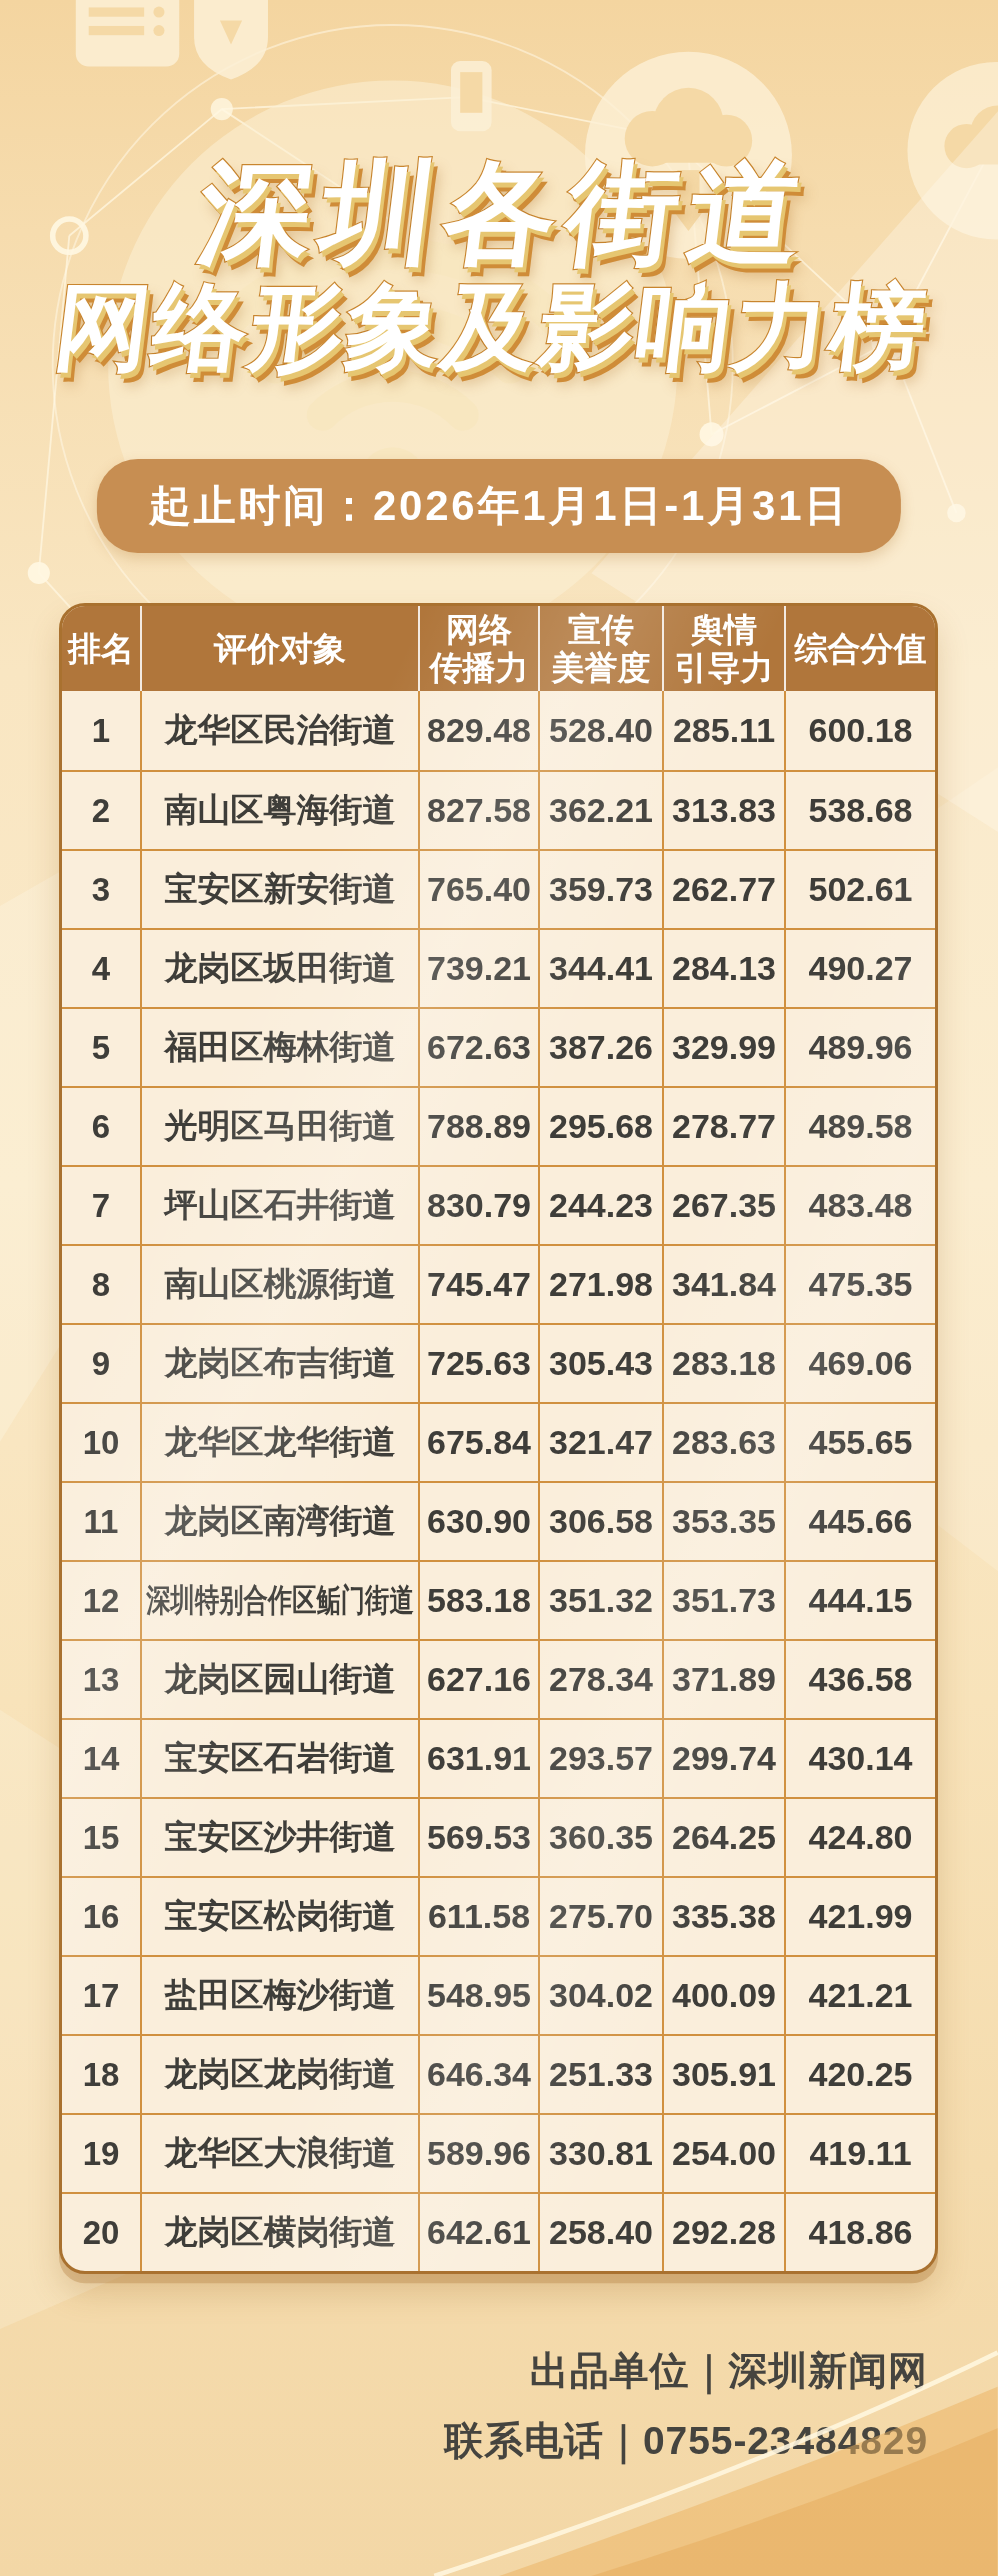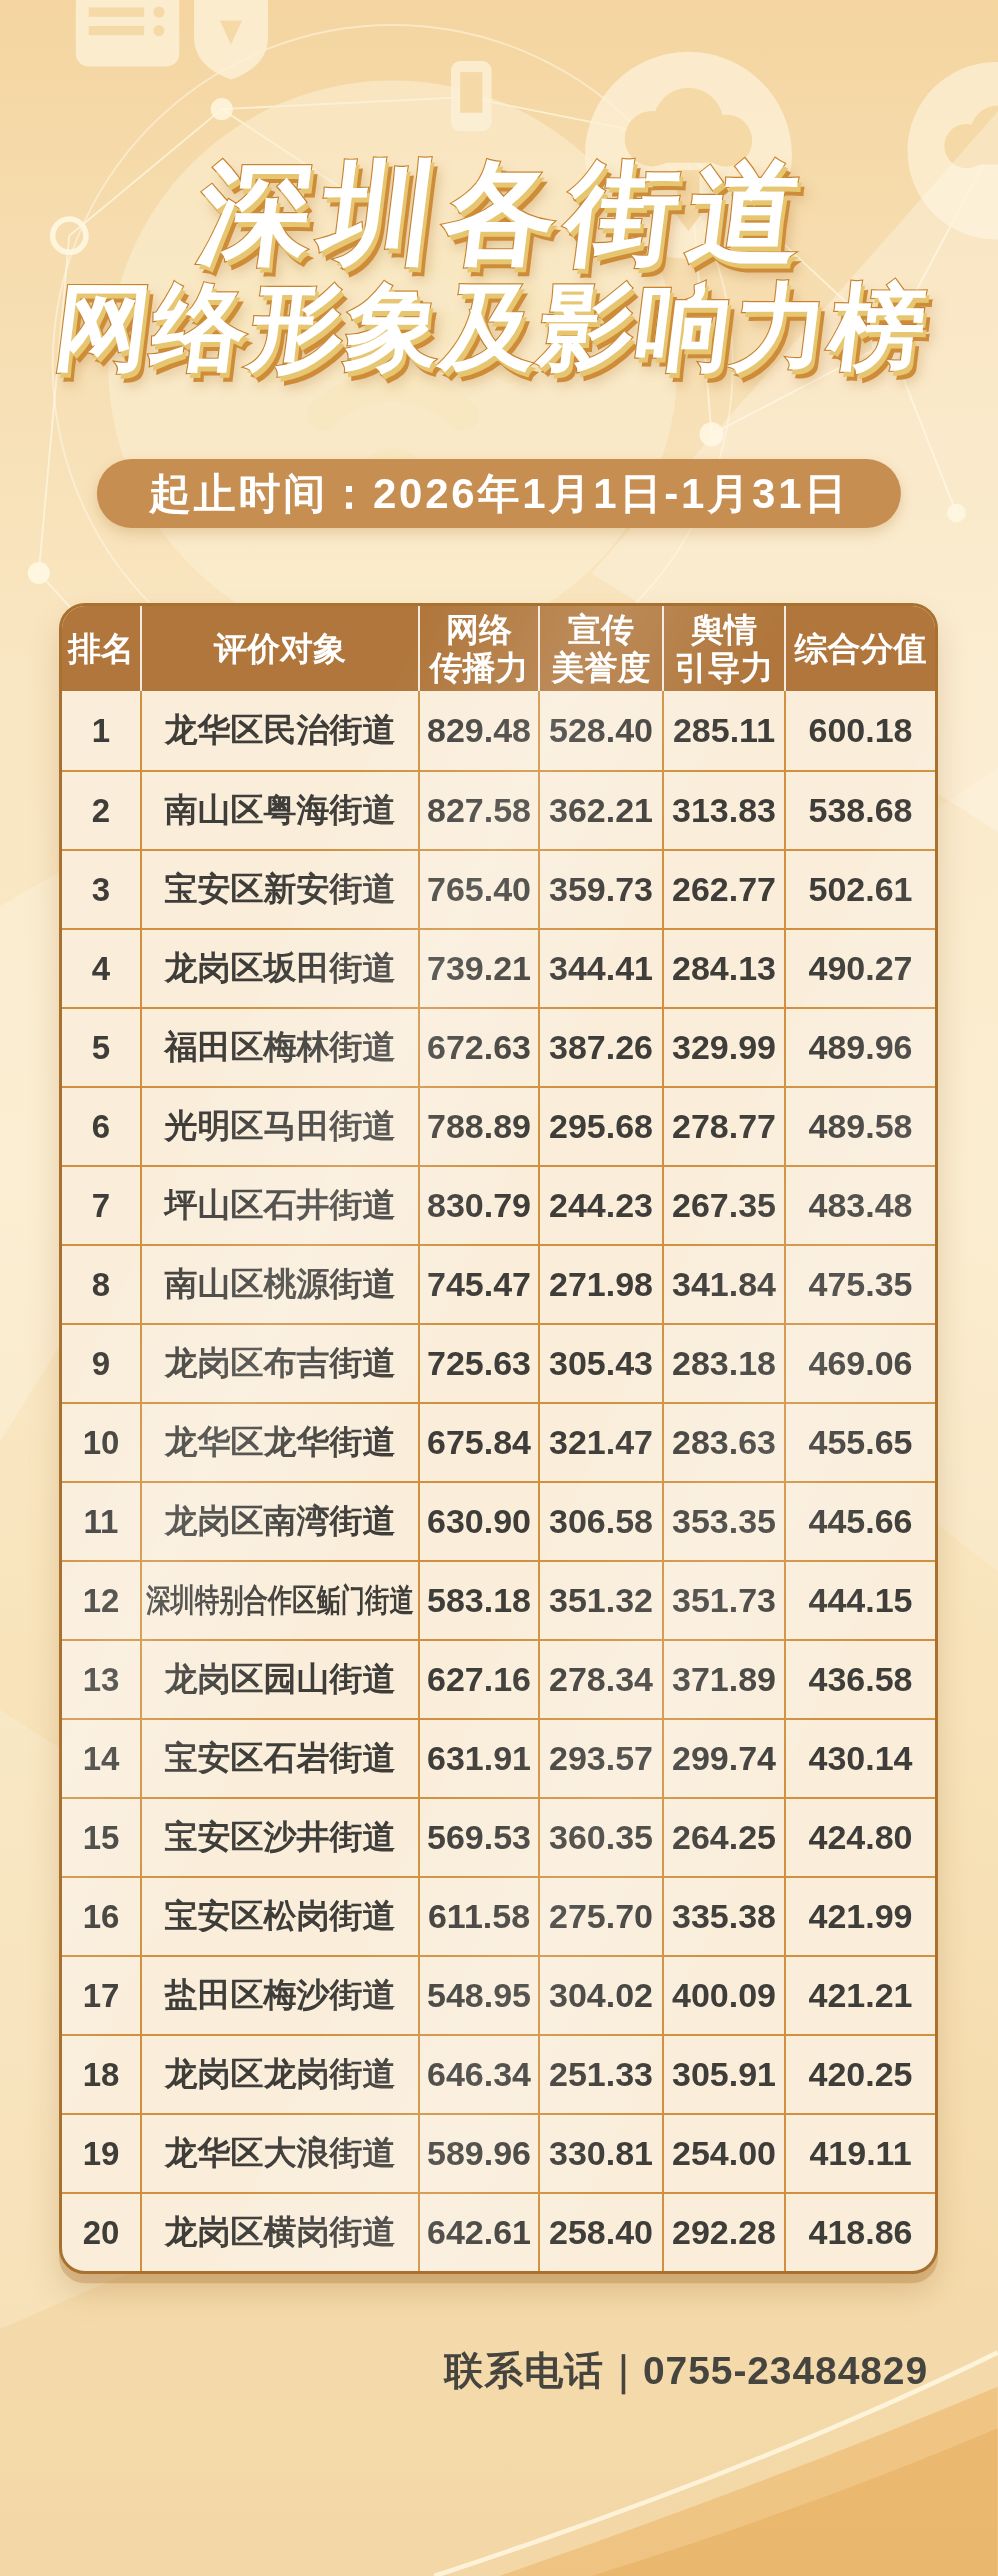--- a/index.html
+++ b/index.html
@@ -16,21 +16,21 @@
     transform:skewX(-7deg);color:#ffffff;font-weight:900;line-height:1.04;
     -webkit-text-stroke:2.3px #c9862f;paint-order:stroke fill;
     text-shadow:3.7px 4.6px 0 #e6c671,7.4px 9.2px 0 #cf8c38,9.2px 12px 13px rgba(170,105,35,.35);
   }
   .title .t1{font-size:113px;letter-spacing:9.2px;}
   .title .t2{font-size:95px;letter-spacing:1.8px;margin-top:5.5px;}
 
   
   .pill{
     position:absolute;left:50%;top:459px;transform:translateX(-50%);
-    min-width:647px;height:69px;padding:0 52px;border-radius:41px;
+    min-width:647px;height:94px;padding:0 52px;border-radius:41px;
     background:#c78e52;display:flex;align-items:center;justify-content:center;
     color:#ffffff;font-size:42px;font-weight:700;letter-spacing:2.8px;white-space:nowrap;
     box-shadow:0 5.5px 13px rgba(170,110,40,.25);
   }
 
   
   .board{
     position:absolute;left:59px;top:603px;width:873px;
     border:3.7px solid #a9712f;border-radius:26px;overflow:hidden;
     background:#faeedb;
@@ -401,20 +401,21 @@
           </div>
       <div class="td num">642.61</div>
       <div class="td num">258.40</div>
       <div class="td num">292.28</div>
       <div class="td num">418.86</div>
     </div>
   </div>
   </div>
 
   <div class="footer">
+    <div>出品单位｜深圳新闻网</div>
     <div>联系电话｜0755-23484829</div>
   </div>
 
   <svg class="deco" width="998" height="277" viewBox="0 0 1080 300" style="top:2299px;">
     <path d="M540 300 Q830 200 1080 95 L1080 300 Z" fill="rgba(235,178,95,0.50)"></path>
     <path d="M640 300 Q880 225 1080 140 L1080 300 Z" fill="rgba(228,166,82,0.40)"></path>
     <path d="M470 300 Q820 185 1080 58" stroke="rgba(255,246,222,0.9)" stroke-width="5" fill="none"></path>
   </svg>
 
 </div>

